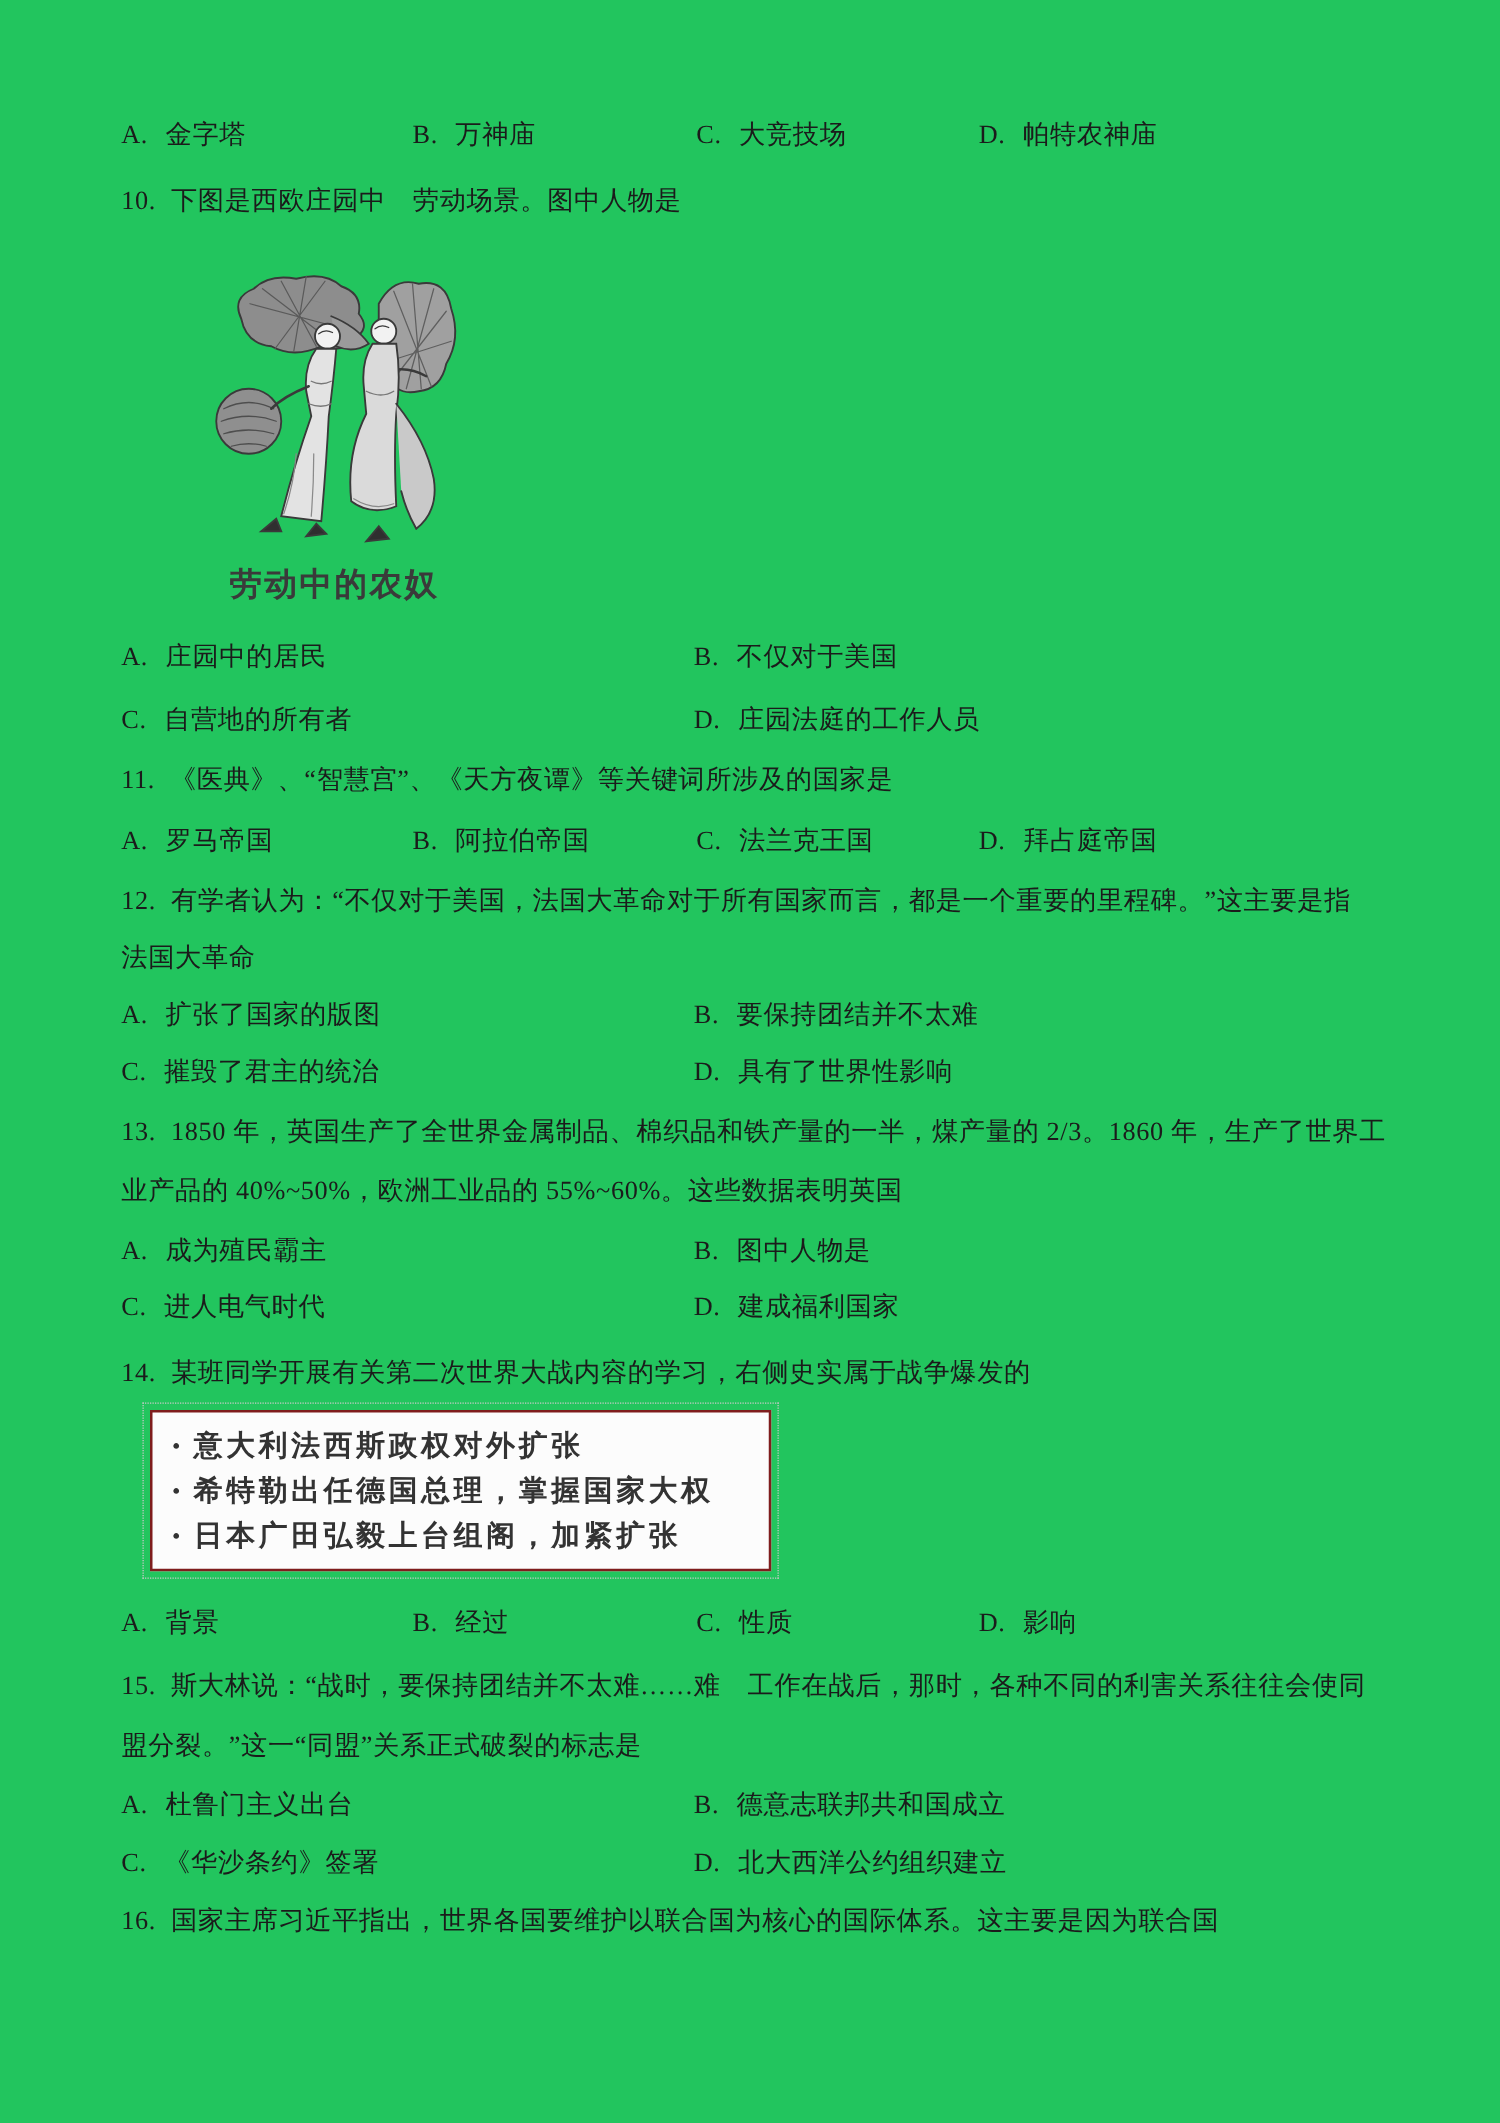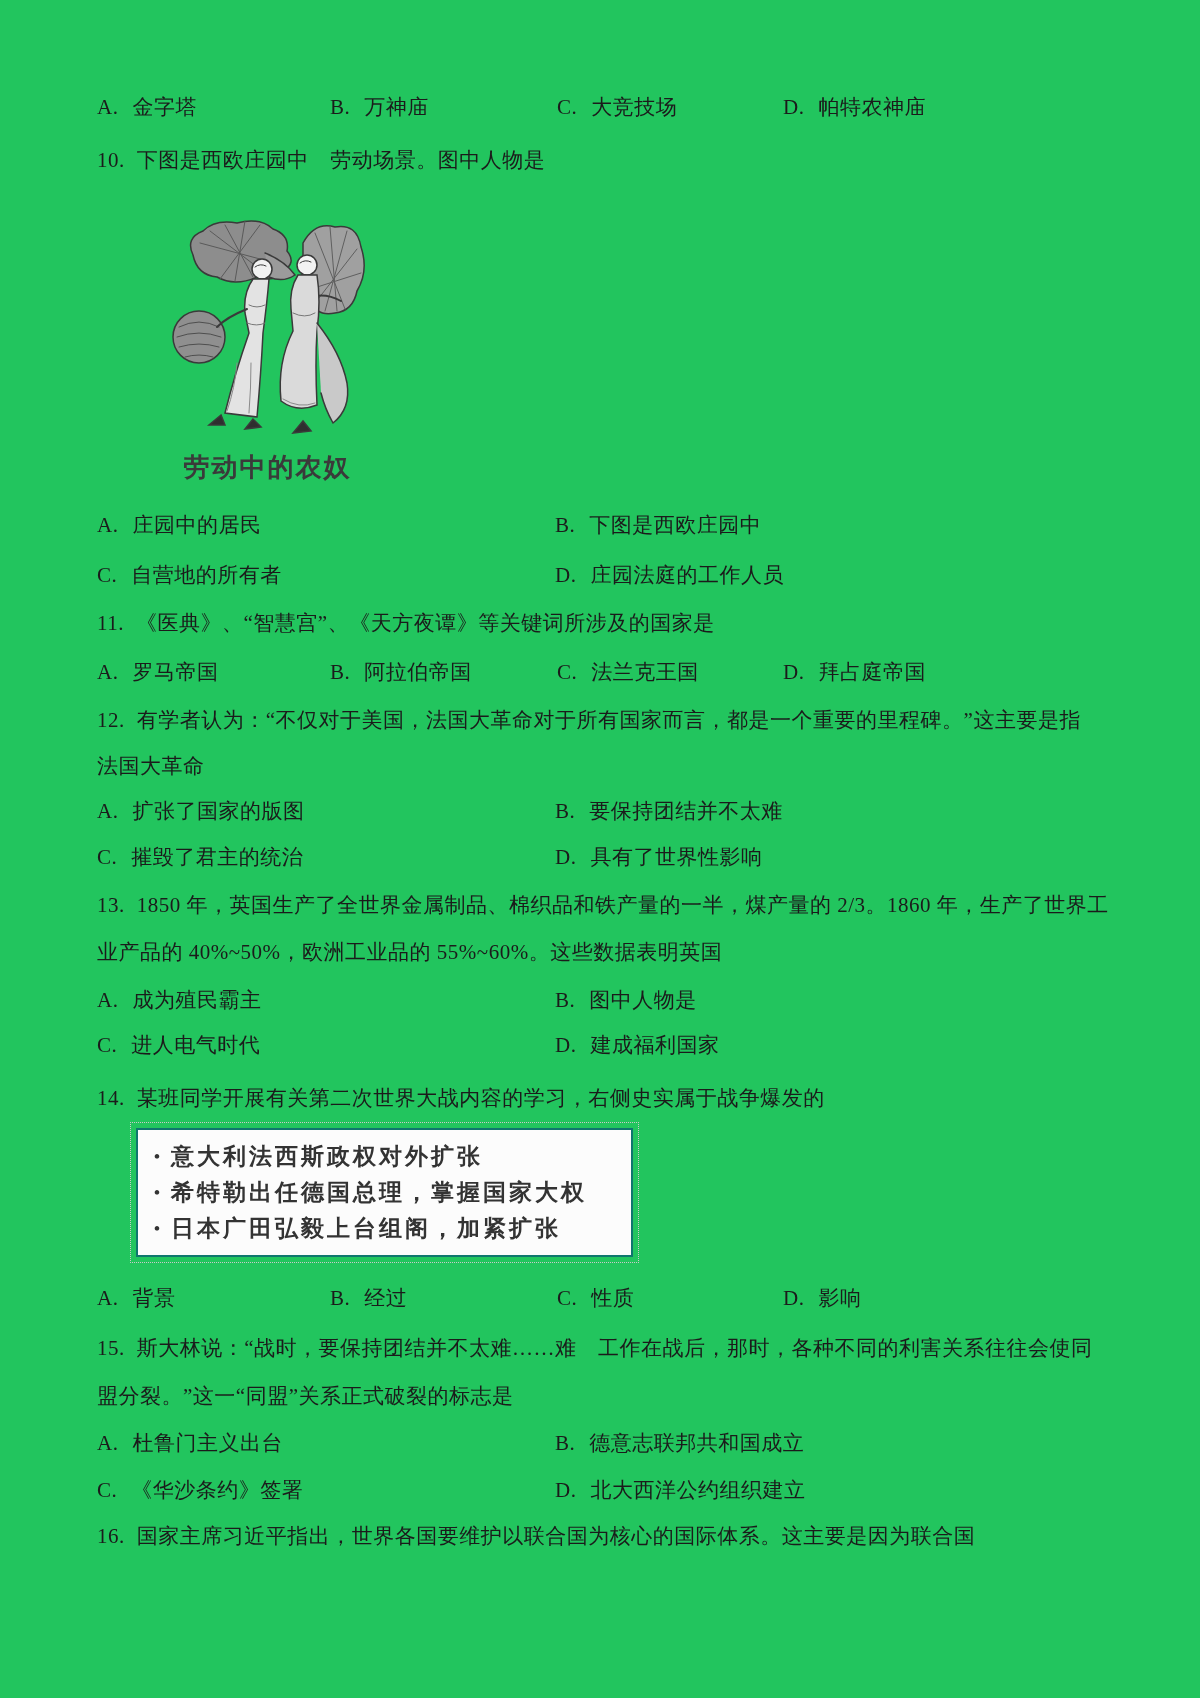--- a/index.html
+++ b/index.html
@@ -47,26 +47,25 @@
     letter-spacing:2px;
     color:#3a3a3a;
   }
   .factbox{
     position:absolute;
     left:120px;
     top:1128px;
     width:497px;
     height:129px;
     box-sizing:border-box;
-    border:2px solid #0f766e;
+    border:2px solid #7f1d1d;
     outline:1px dotted #c9c9c9;
     outline-offset:5px;
     background:#fcfcfc;
     padding:9px 0 0 16px;
-    margin-left:16px;
   }
   .fact-line{
     font-weight:bold;
     font-size:23px;
     line-height:36px;
     letter-spacing:3px;
     color:#333333;
     white-space:nowrap;
   }
   .bullet{margin-right:8px;font-size:17px;vertical-align:2px;}
@@ -113,21 +112,21 @@
         <path d="M152 110 Q176 140 182 170 Q186 196 168 210 Q160 196 156 180" fill="#c9c9c9"></path>
         <path d="M118 186 Q134 196 150 190" stroke="#8a8a8a" stroke-width="1"></path>
         <path d="M138 208 L128 220 L146 218 Z" fill="#2f2f2f"></path>
       </g>
     </svg>
   </div>
   <div class="caption">劳动中的农奴</div>
 
   <div class="row" style="top:510px">
     <span class="opt o1"><span class="lbl">A.</span><span>庄园中的居民</span></span>
-    <span class="opt ob"><span class="lbl">B.</span><span>下图是西欧庄园中</span></span>
+    <span class="opt ob"><span class="lbl">B.</span><span>不仅对于美国</span></span>
   </div>
   <div class="row" style="top:560px">
     <span class="opt o1"><span class="lbl">C.</span><span>自营地的所有者</span></span>
     <span class="opt ob"><span class="lbl">D.</span><span>庄园法庭的工作人员</span></span>
   </div>
 
   <div class="row" style="top:608px">
     <span class="num">11.</span><span>《医典》、“智慧宫”、《天方夜谭》等关键词所涉及的国家是</span>
   </div>
   <div class="row" style="top:657px">

